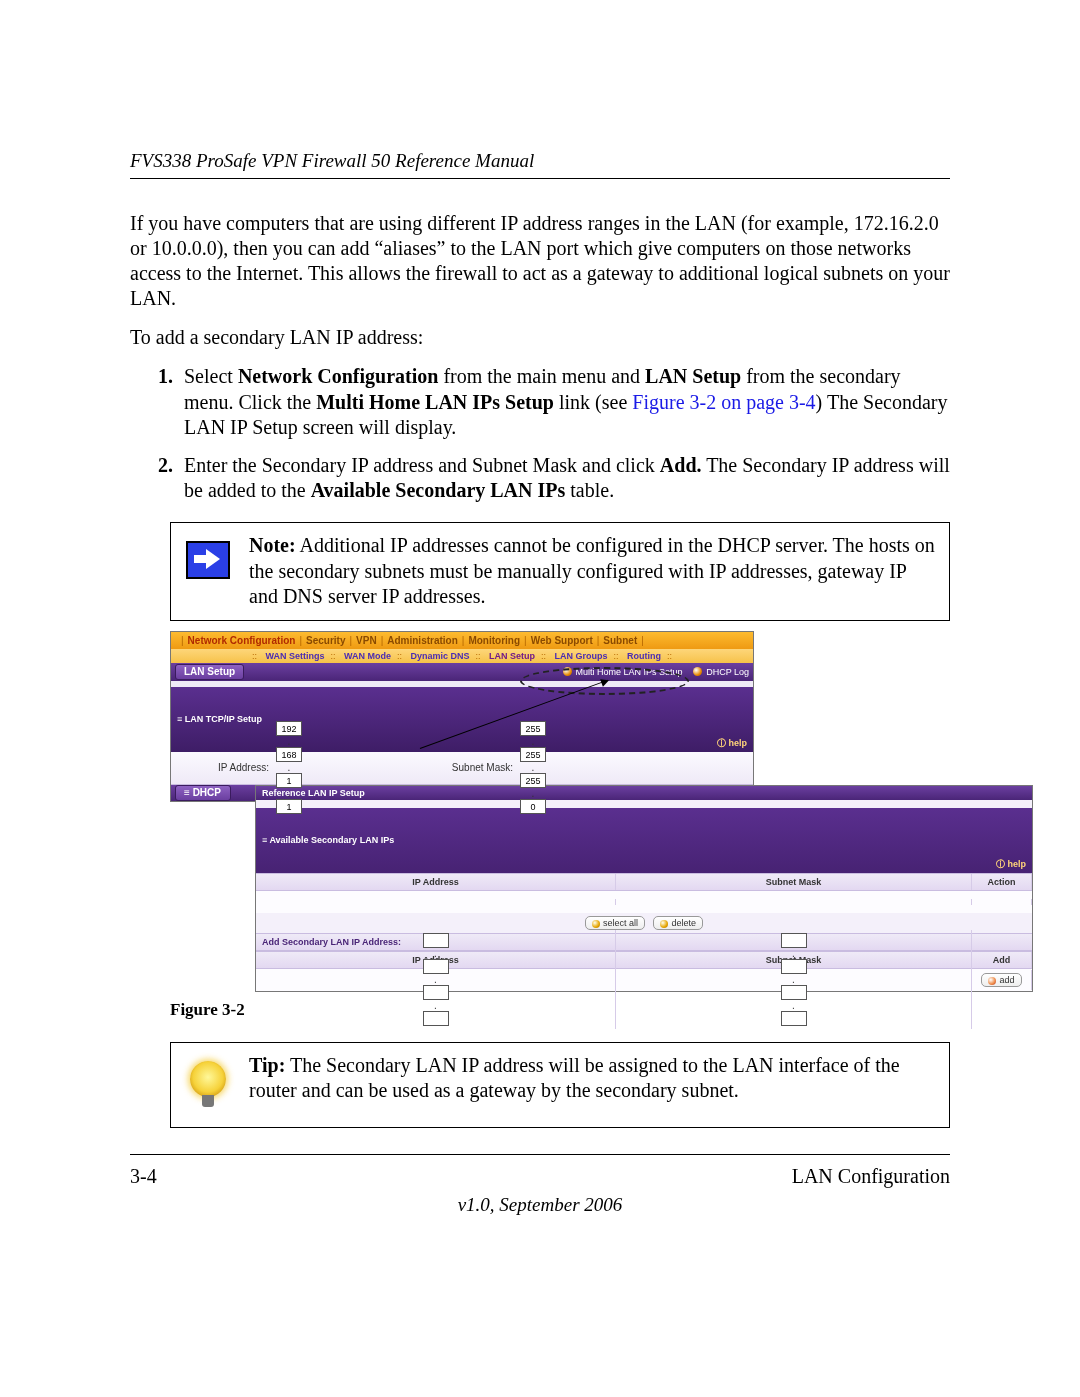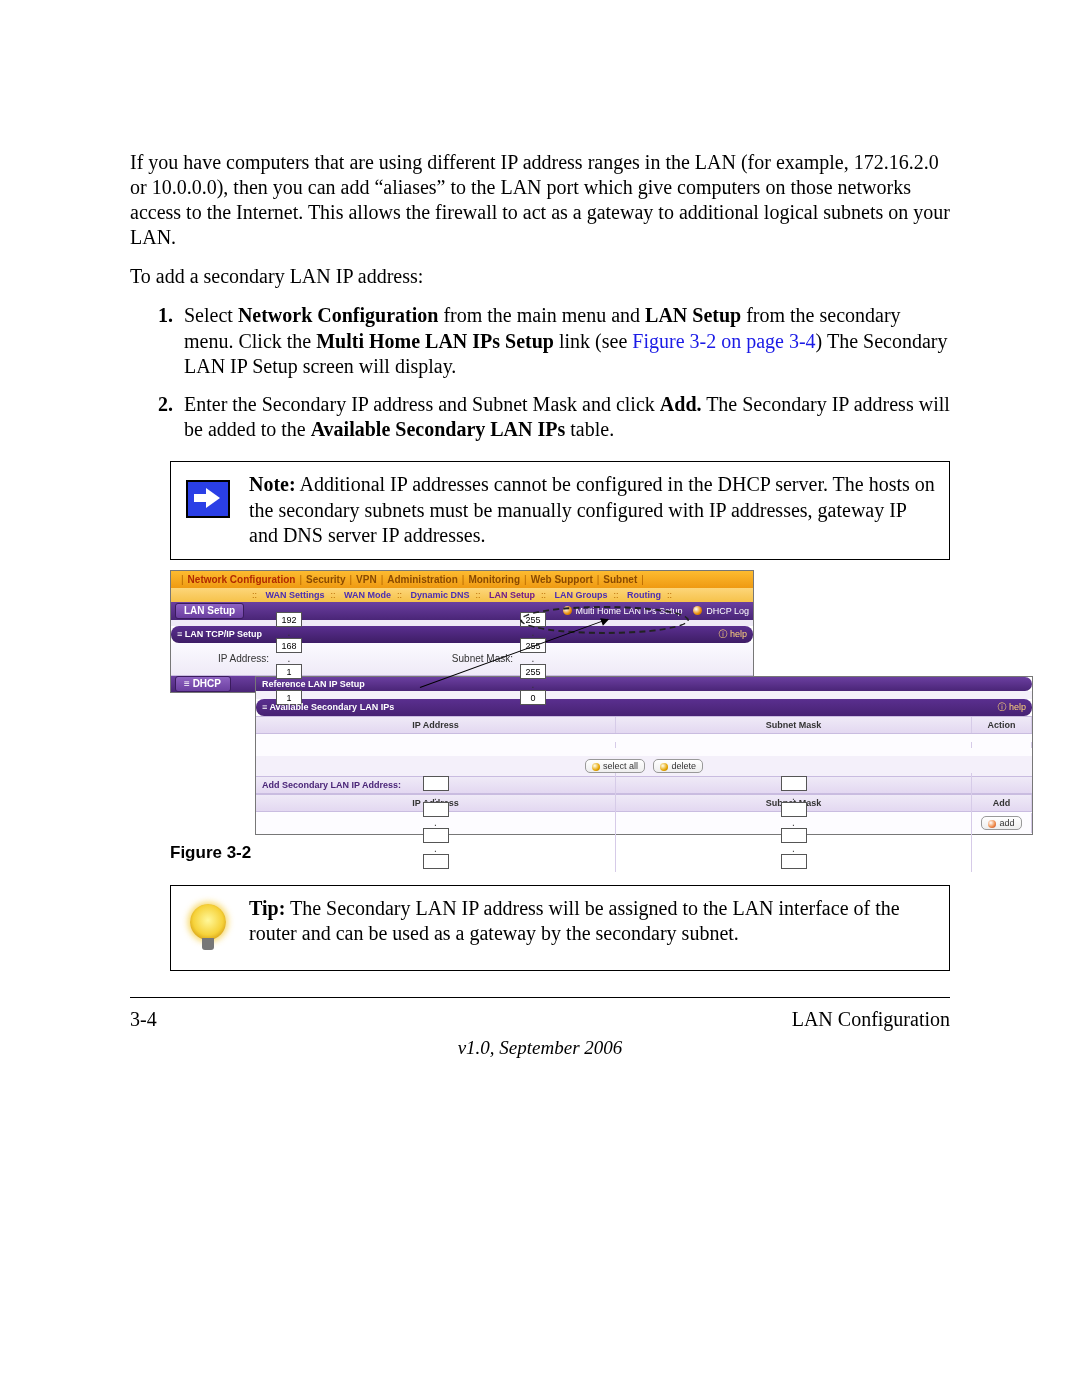--- a/index.html
+++ b/index.html
@@ -104,21 +104,21 @@
     box-shadow: 0 0 6px 2px rgba(243,200,40,0.7);
   }
   .tip-bulb .base {
     position: absolute; left: 14px; top: 34px;
     width: 12px; height: 12px;
     background: #777;
     border-radius: 0 0 3px 3px;
   }
 
   .fig-caption {
-    font-family: Liberation Sans, sans-serif;
+    font-family: Liberation Serif, serif;
     font-weight: bold;
     font-size: 17px;
     margin: 8px 0 22px 40px;
   }
 
   
   .footer-rule { border-top: 1.5px solid #000; margin-top: 26px; padding-top: 10px; }
   .footer {
     display: flex;
     justify-content: space-between;
@@ -201,23 +201,23 @@
     width: 9px; height: 9px; border-radius: 50%;
     background: radial-gradient(circle at 35% 35%, #fff, #e68a00 60%, #a85600);
     display: inline-block;
   }
   .section-bar {
     background: linear-gradient(#5a2f8f, #3e1d66);
     color: #fff;
     font-size: 9px;
     font-weight: bold;
     padding: 2px 6px;
-    display: flex; align-items: center; border-radius: 8px;
-  }
-  .section-bar .help { margin-left: auto; color: #ffd47a; font-weight: normal; }
+    display: flex; align-items: center;
+  }
+  .section-bar .help { margin-left: auto; color: #ffd47a; font-weight: bold; margin-top: 48px; }
   .panel-body {
     background: linear-gradient(#fbfaff, #efeaf7);
     padding: 6px 8px;
     border-bottom: 1px solid #c9bce0;
   }
   .ip-line { display: flex; align-items: center; height: 20px; }
   .ip-line .lbl { width: 90px; text-align: right; padding-right: 6px; }
   .ip-line .mid { flex: 0 0 120px; }
   .ip-line .lbl2 { width: 90px; text-align: right; padding-right: 6px; }
   .octet {
@@ -308,20 +308,21 @@
     border-top: 4px solid transparent;
     border-bottom: 4px solid transparent;
     border-left: 8px solid #000;
   }
 </style>
 </head>
 <body>
 
 <div class="page">
 
+  <div class="running-head">FVS338 ProSafe VPN Firewall 50 Reference Manual</div>
 
 
   <p class="body">If you have computers that are using different IP address ranges in the LAN (for example, 172.16.2.0 or 10.0.0.0), then you can add “aliases” to the LAN port which give computers on those networks access to the Internet. This allows the firewall to act as a gateway to additional logical subnets on your LAN.</p>
 
   <p class="body">To add a secondary LAN IP address:</p>
 
   <ol class="steps">
     <li>
       <span>Select </span><span class="bold">Network Configuration</span><span> from the main menu and </span><span class="bold">LAN Setup</span><span> from the secondary menu. Click the </span><span class="bold">Multi Home LAN IPs Setup</span><span> link (see </span><span class="xref">Figure 3-2 on page 3-4</span><span>) The Secondary LAN IP Setup screen will display.</span>
     </li>

